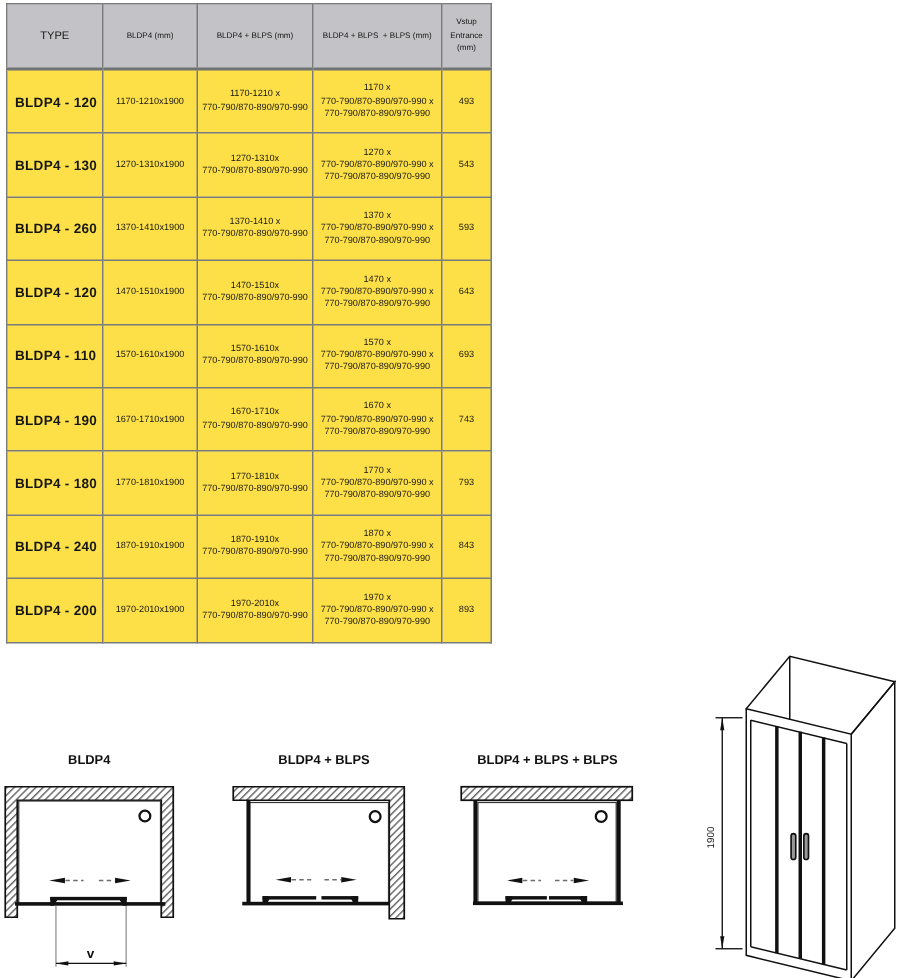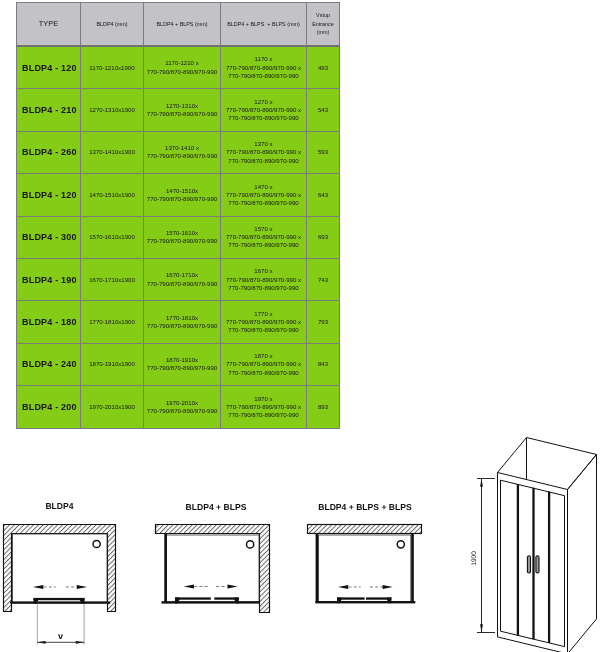--- a/index.html
+++ b/index.html
@@ -1,20 +1,20 @@
 <!DOCTYPE html>
 <html><head>
 <meta charset="utf-8">
 <style>
 html,body{margin:0;padding:0;}
 body{width:600px;height:652px;background:#fff;font-family:"Liberation Sans",sans-serif;overflow:hidden;position:relative;}
-#tbl{position:absolute;left:16px;top:2px;border-collapse:collapse;table-layout:fixed;width:323px;}
+#tbl{position:absolute;left:4px;top:2px;border-collapse:collapse;table-layout:fixed;width:323px;}
 #tbl td,#tbl th{border:1px solid #797b7d;text-align:center;vertical-align:middle;padding:0;color:#161616;}
 #tbl th{background:#c3c3c7;font-weight:normal;font-size:5.4px;line-height:8.4px;height:42px;border-bottom:2px solid #707274;}
-#tbl td{background:#84cc16;font-size:6.1px;line-height:8.2px;height:41.4px;}
+#tbl td{background:#fde047;font-size:6.1px;line-height:8.2px;height:41.4px;}
 #tbl td.t{font-size:9px;font-weight:bold;text-align:left;padding-left:5px;letter-spacing:0.2px;}
 #tbl th.c1{font-size:7.4px;}
 #diag text{text-rendering:geometricPrecision;}
 </style>
 </head>
 <body>
 <table id="tbl">
 <colgroup>
       <col style="width:64px">
       <col style="width:63px">
@@ -31,42 +31,42 @@
         <th>Vstup<br>Entrance<br>(mm)</th>
       </tr>
 <tr>
         <td class="t">BLDP4 - 120</td>
         <td>1170-1210x1900</td>
         <td>1170-1210 x<br>770-790/870-890/970-990</td>
         <td>1170 x<br>770-790/870-890/970-990 x<br>770-790/870-890/970-990</td>
         <td>493</td>
       </tr>
 <tr>
-        <td class="t">BLDP4 - 210</td>
+        <td class="t">BLDP4 - 130</td>
         <td>1270-1310x1900</td>
         <td>1270-1310x<br>770-790/870-890/970-990</td>
         <td>1270 x<br>770-790/870-890/970-990 x<br>770-790/870-890/970-990</td>
         <td>543</td>
       </tr>
 <tr>
         <td class="t">BLDP4 - 260</td>
         <td>1370-1410x1900</td>
         <td>1370-1410 x<br>770-790/870-890/970-990</td>
         <td>1370 x<br>770-790/870-890/970-990 x<br>770-790/870-890/970-990</td>
         <td>593</td>
       </tr>
 <tr>
         <td class="t">BLDP4 - 120</td>
         <td>1470-1510x1900</td>
         <td>1470-1510x<br>770-790/870-890/970-990</td>
         <td>1470 x<br>770-790/870-890/970-990 x<br>770-790/870-890/970-990</td>
         <td>643</td>
       </tr>
 <tr>
-        <td class="t">BLDP4 - 300</td>
+        <td class="t">BLDP4 - 110</td>
         <td>1570-1610x1900</td>
         <td>1570-1610x<br>770-790/870-890/970-990</td>
         <td>1570 x<br>770-790/870-890/970-990 x<br>770-790/870-890/970-990</td>
         <td>693</td>
       </tr>
 <tr>
         <td class="t">BLDP4 - 190</td>
         <td>1670-1710x1900</td>
         <td>1670-1710x<br>770-790/870-890/970-990</td>
         <td>1670 x<br>770-790/870-890/970-990 x<br>770-790/870-890/970-990</td>

